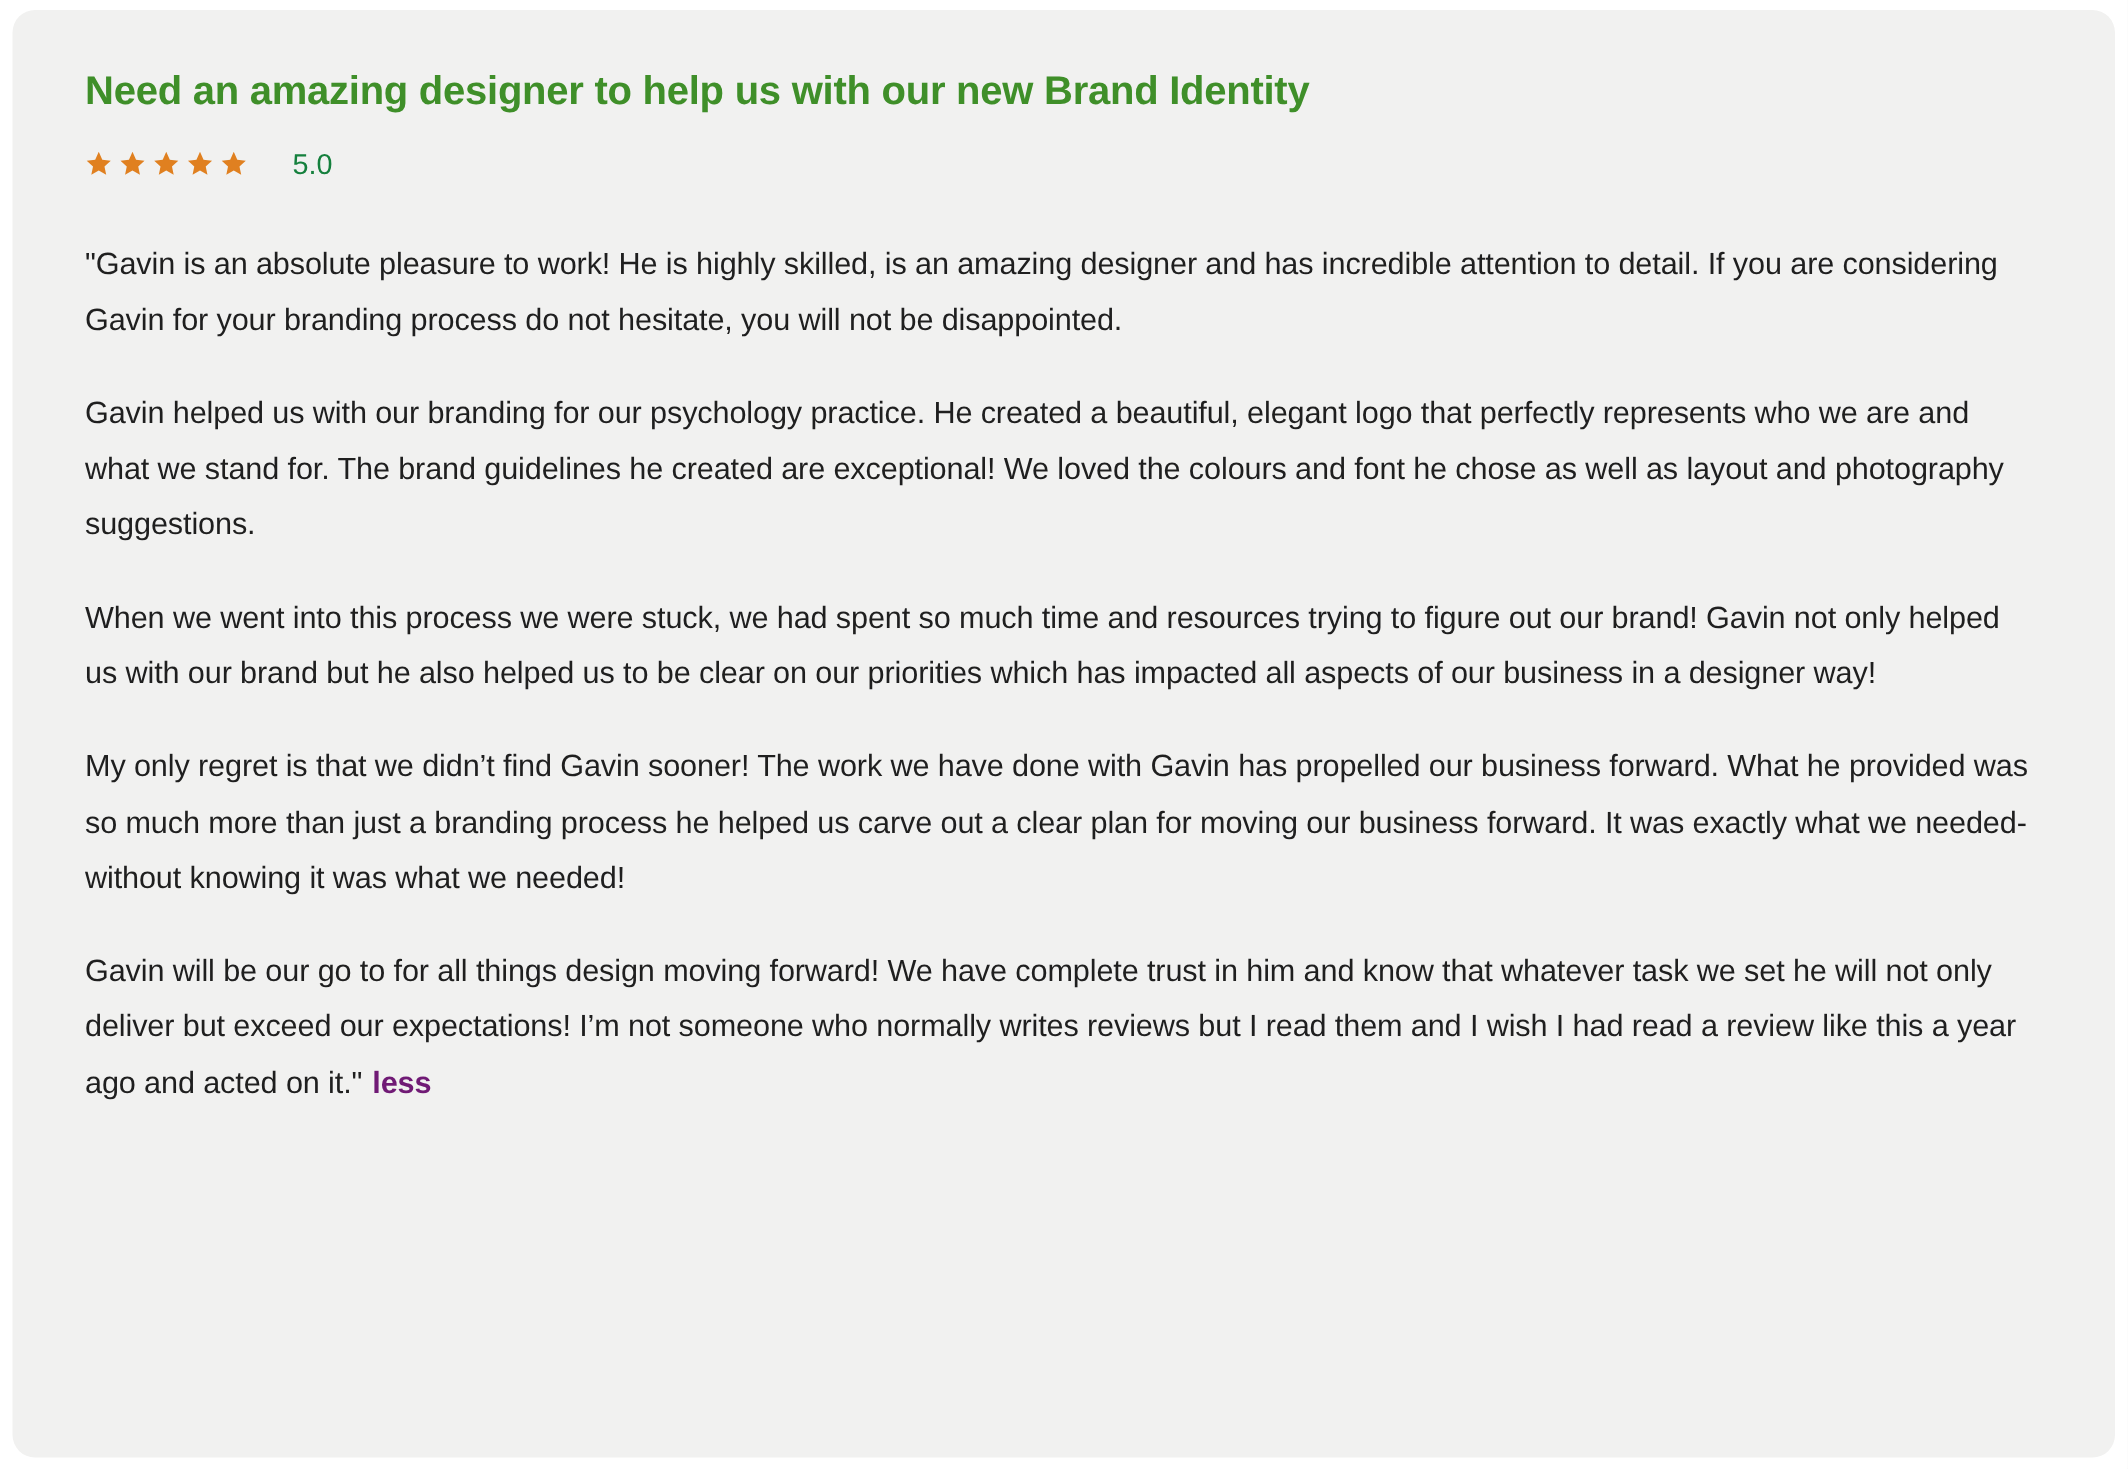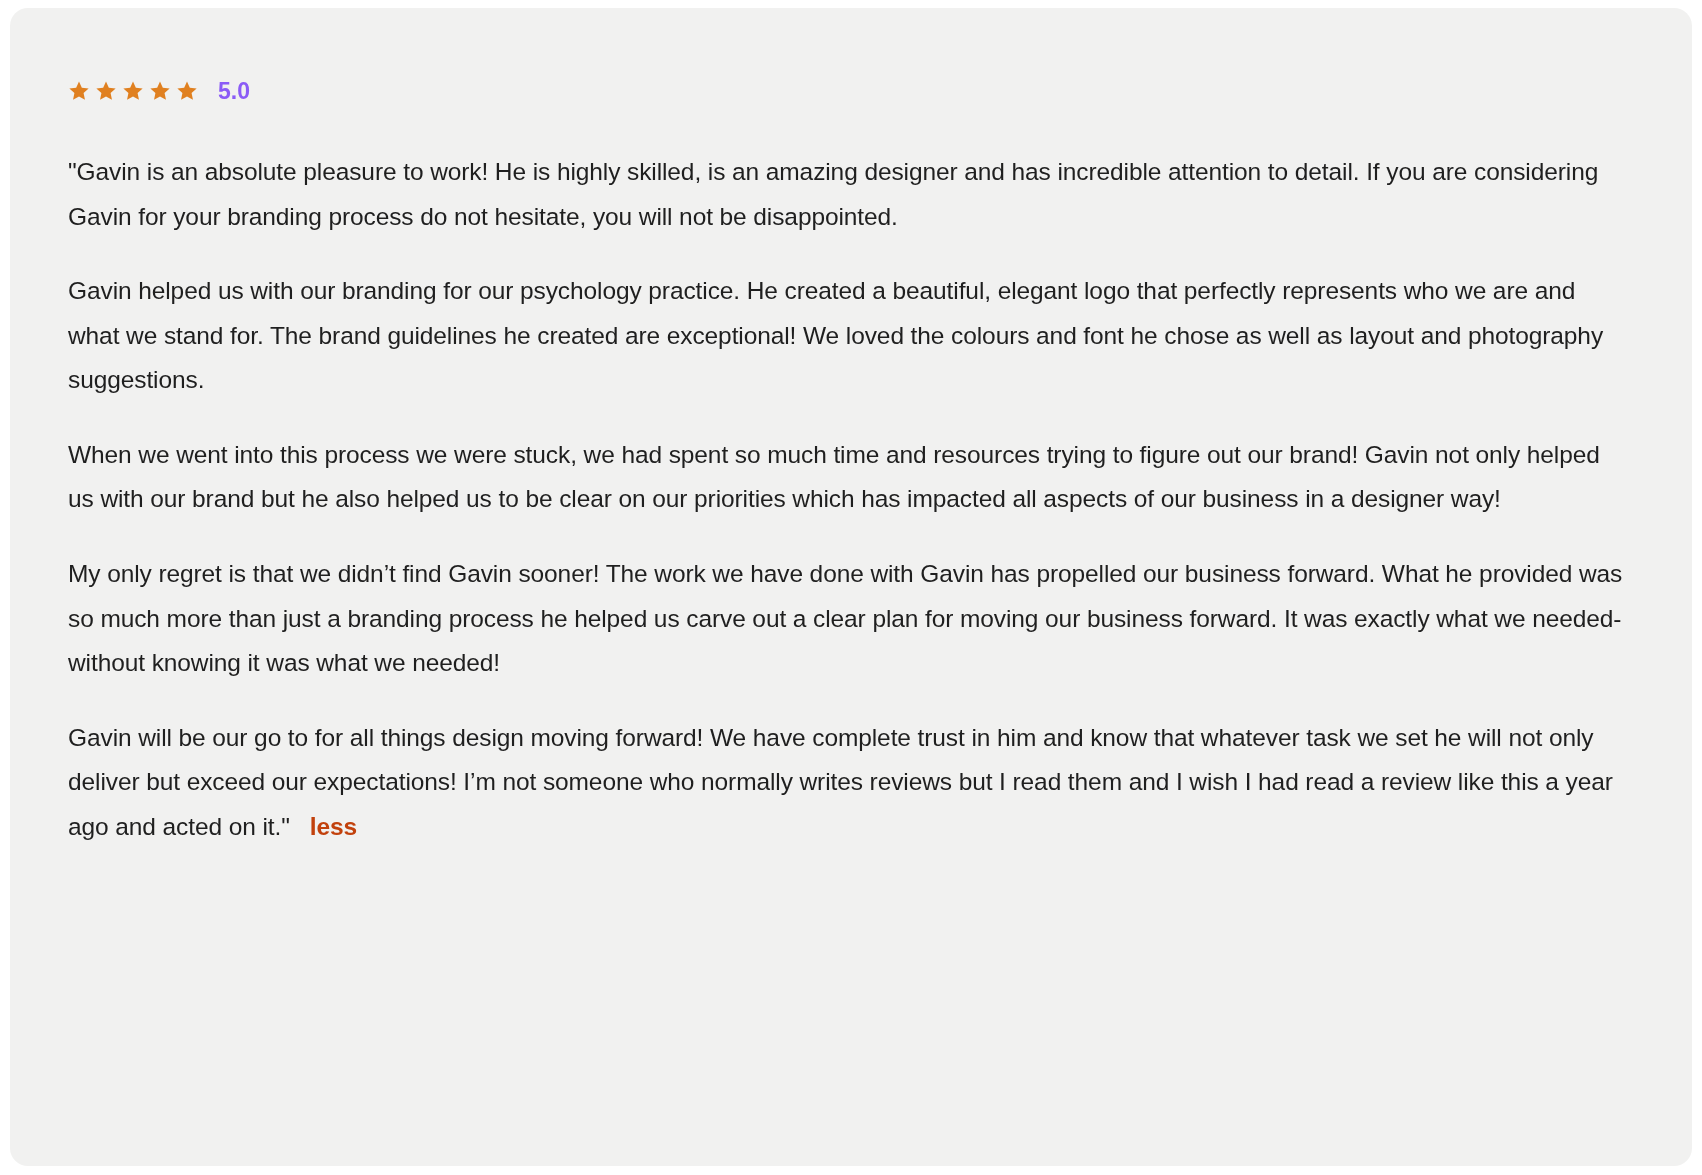--- a/index.html
+++ b/index.html
@@ -45,52 +45,53 @@
     line-height: 1;
   }
   .star {
     display: inline-block;
     width: 22px;
     height: 22px;
     color: #e08020;
   }
   .star svg { display: block; }
   .rating-value {
-    margin-left: 20px;
+    margin-left: 36px;
     font-size: 23px;
-    color: #8b5cf6;
-    font-weight: 700;
+    color: #15803d;
+    font-weight: 400;
   }
   .review-body {
     margin-top: 44px;
     font-size: 24.5px;
     line-height: 1.82;
     color: #1f1f1f;
     letter-spacing: -0.1px;
   }
   .para {
     margin: 0 0 30px 0;
     max-width: 1560px;
   }
   .para:last-of-type {
     margin-bottom: 0;
   }
   .less-link {
-    color: #c2410c;
+    color: #701a75;
     font-weight: 600;
     cursor: pointer;
-    margin-left: 20px;
+    margin-left: 8px;
     text-decoration: none;
   }
 </style>
 </head>
 <body>
 
 <div class="review-card">
 
+  <h1 class="review-title">Need an amazing designer to help us with our new Brand Identity</h1>
 
   <div class="rating-row">
     <div class="stars">
       <span class="star">
         <svg viewBox="0 0 24 24" width="22" height="22" fill="currentColor">
             <path d="M12 1.6l3.1 6.9 7.4.8-5.5 5 1.5 7.3L12 17.9 5.5 21.6 7 14.3l-5.5-5 7.4-.8z"></path>
           </svg>
       </span>
       <span class="star">
         <svg viewBox="0 0 24 24" width="22" height="22" fill="currentColor">

